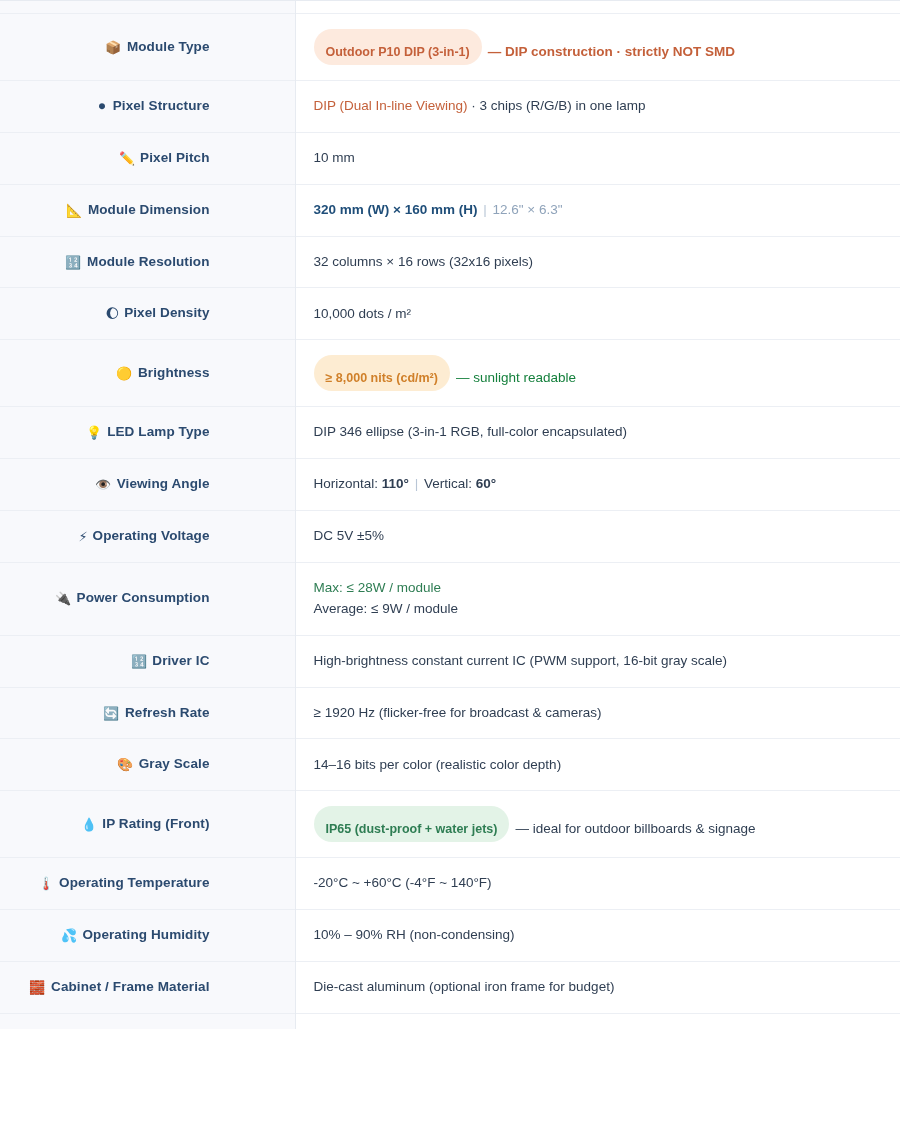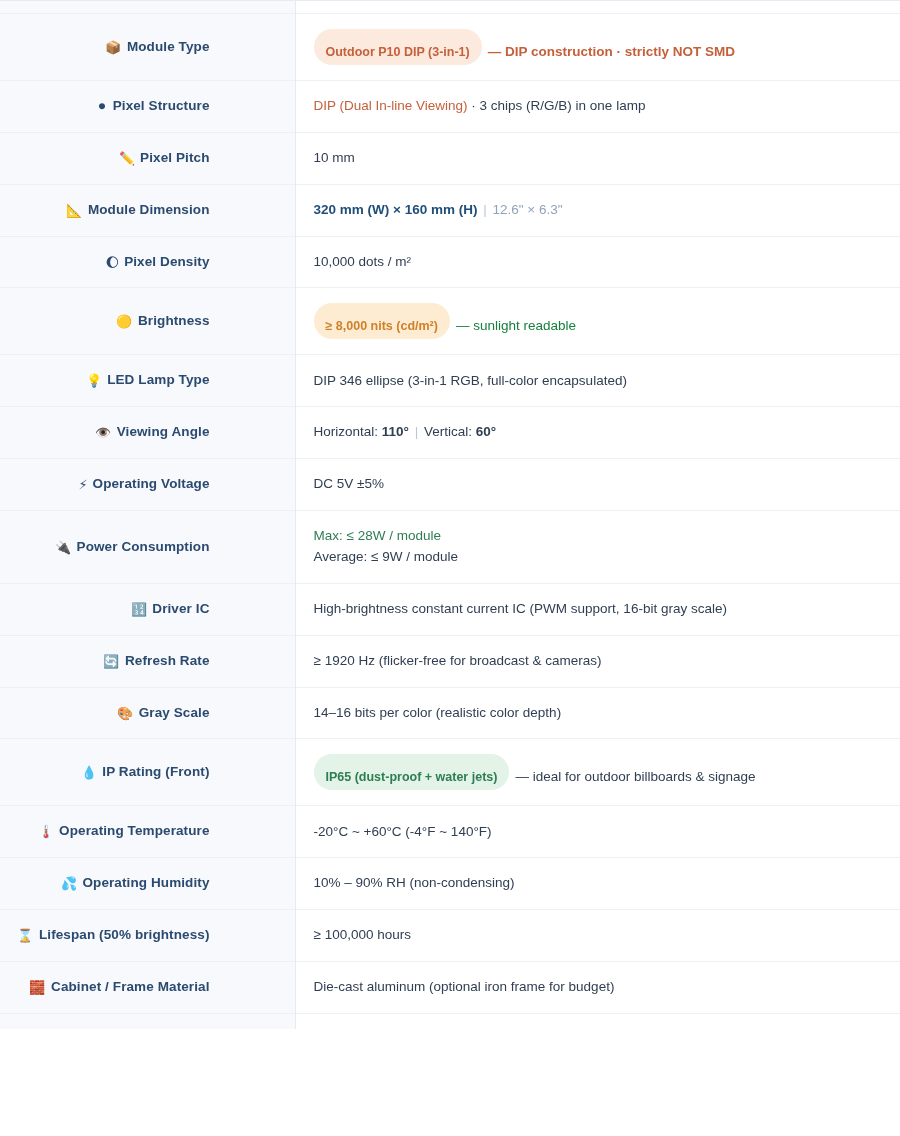--- a/index.html
+++ b/index.html
@@ -127,20 +127,24 @@
       </tr>
       <tr class="spec-row">
         <td class="cell-label"><span class="ico">✏️</span><span class="lbl-text">Pixel Pitch</span></td>
         <td class="cell-value"><span class="t-plain">10 mm</span></td>
       </tr>
       <tr class="spec-row">
         <td class="cell-label"><span class="ico">📐</span><span class="lbl-text">Module Dimension</span></td>
         <td class="cell-value"><span class="t-navy-b">320 mm (W) × 160 mm (H)</span><span class="t-sep"> | </span><span class="t-muted">12.6" × 6.3"</span></td>
       </tr>
       <tr class="spec-row">
+        <td class="cell-label"><span class="ico">🔢</span><span class="lbl-text">Module Resolution</span></td>
+        <td class="cell-value"><span class="t-plain">32 columns × 16 rows (32x16 pixels)</span></td>
+      </tr>
+      <tr class="spec-row">
         <td class="cell-label"><span class="ico">🌔</span><span class="lbl-text">Pixel Density</span></td>
         <td class="cell-value"><span class="t-plain">10,000 dots / m²</span></td>
       </tr>
       <tr class="spec-row">
         <td class="cell-label"><span class="ico">🟡</span><span class="lbl-text">Brightness</span></td>
         <td class="cell-value"><span class="pill pill-amber pill-first">≥ 8,000 nits (cd/m²)</span><span class="t-amber pill-after">— sunlight readable</span></td>
       </tr>
       <tr class="spec-row">
         <td class="cell-label"><span class="ico">💡</span><span class="lbl-text">LED Lamp Type</span></td>
         <td class="cell-value"><span class="t-plain">DIP 346 ellipse (3-in-1 RGB, full-color encapsulated)</span></td>
@@ -176,24 +180,20 @@
         <td class="cell-label"><span class="ico">💧</span><span class="lbl-text">IP Rating (Front)</span></td>
         <td class="cell-value"><span class="pill pill-green pill-first">IP65 (dust-proof + water jets)</span><span class="t-plain pill-after">— ideal for outdoor billboards &amp; signage</span></td>
       </tr>
       <tr class="spec-row">
         <td class="cell-label"><span class="ico">🌡️</span><span class="lbl-text">Operating Temperature</span></td>
         <td class="cell-value"><span class="t-plain">-20°C ~ +60°C (-4°F ~ 140°F)</span></td>
       </tr>
       <tr class="spec-row">
         <td class="cell-label"><span class="ico">💦</span><span class="lbl-text">Operating Humidity</span></td>
         <td class="cell-value"><span class="t-plain">10% – 90% RH (non-condensing)</span></td>
-      </tr>
-      <tr class="spec-row">
-        <td class="cell-label"><span class="ico">⌛</span><span class="lbl-text">Lifespan (50% brightness)</span></td>
-        <td class="cell-value"><span class="t-plain">≥ 100,000 hours</span></td>
       </tr>
       <tr class="spec-row">
         <td class="cell-label"><span class="ico">🧱</span><span class="lbl-text">Cabinet / Frame Material</span></td>
         <td class="cell-value"><span class="t-plain">Die-cast aluminum (optional iron frame for budget)</span></td>
       </tr>
       <tr class="spec-row edge-row bottom">
       <td class="cell-label"></td>
       <td class="cell-value"></td>
     </tr>
   </tbody>

